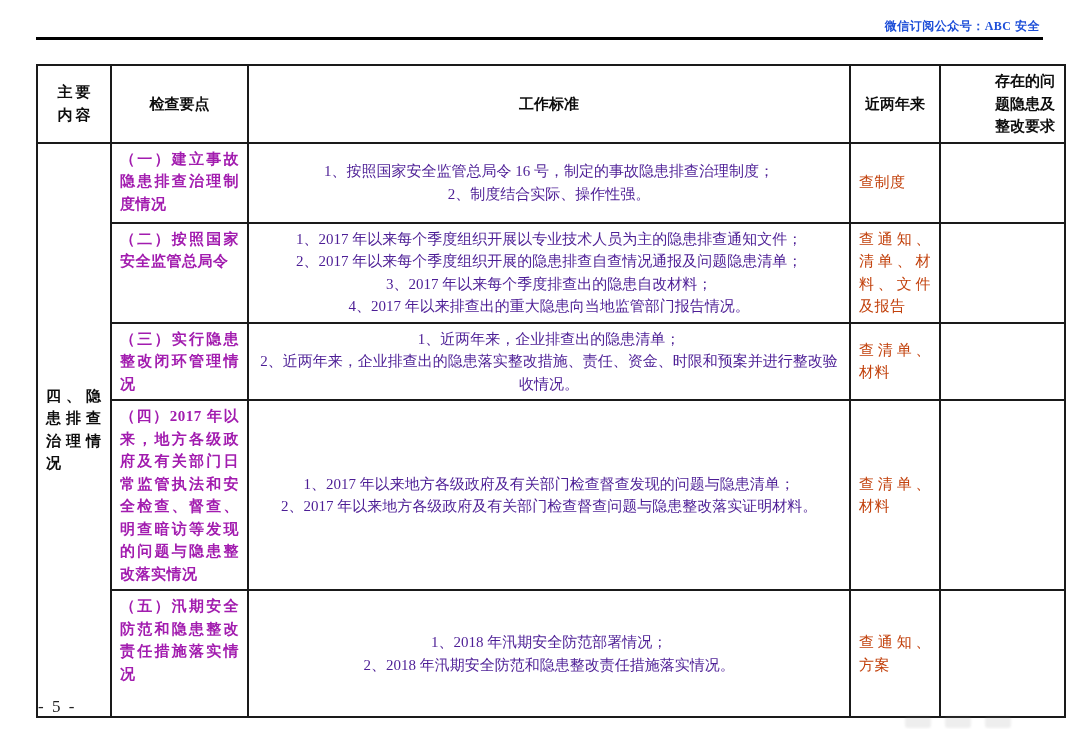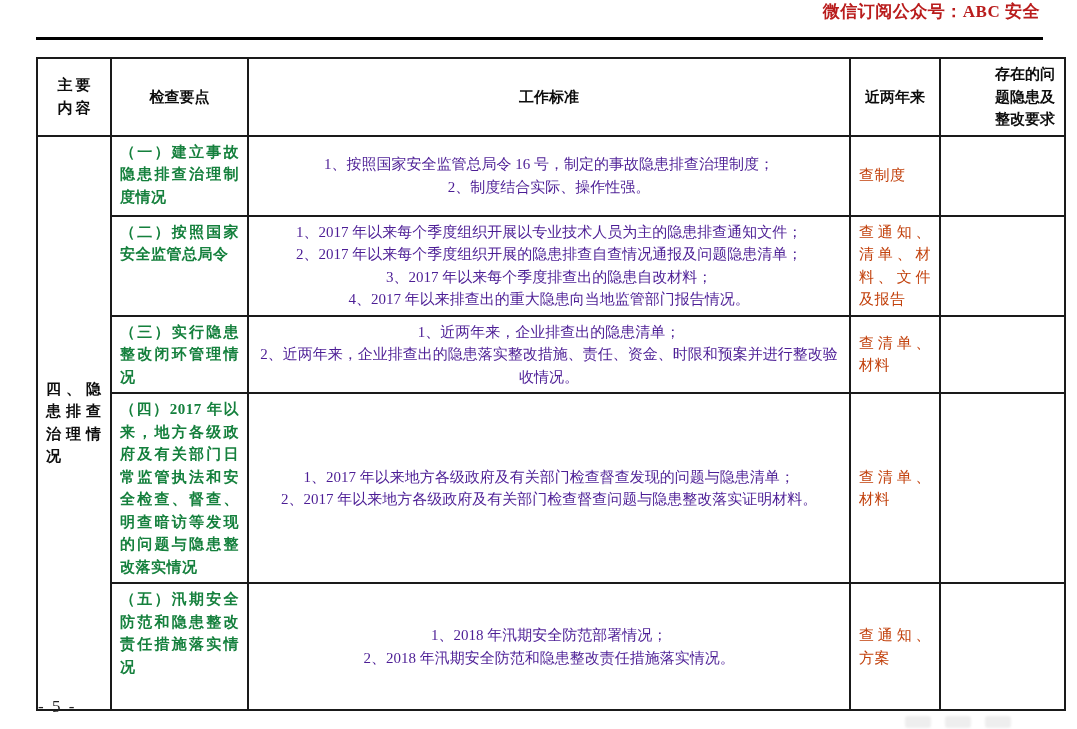--- a/index.html
+++ b/index.html
@@ -10,38 +10,38 @@
     width: 1077px;
     height: 729px;
     position: relative;
     background: #ffffff;
     font-family: "Liberation Serif", "DejaVu Serif", serif;
     color: #1c1c1c;
     overflow: hidden;
   }
   .header-right {
     position: absolute;
-    top: 0;
+    top: 18px;
     right: 37px;
-    font-size: 17px;
-    font-weight: bold;
-    color: #b91c1c;
+    font-size: 12px;
+    font-weight: bold;
+    color: #1d4ed8;
     letter-spacing: 0.5px;
   }
   .header-rule {
     position: absolute;
     top: 37px;
     left: 36px;
     width: 1007px;
     height: 0;
     border-top: 3px solid #000;
   }
   table.doc-table {
     position: absolute;
-    top: 57px;
+    top: 64px;
     left: 36px;
     width: 1028px;
     border-collapse: collapse;
     table-layout: fixed;
   }
   table.doc-table th,
   table.doc-table td {
     border: 2px solid #1a1a1a;
     padding: 4px 8px;
     font-size: 15px;
@@ -78,21 +78,21 @@
     line-height: 1.6;
     color: #0d0d0d;
   }
   td.cell-key {
     font-weight: bold;
     vertical-align: top;
     text-align: justify;
     padding-top: 8px;
     letter-spacing: 0.5px;
     line-height: 1.75;
-    color: #15803d;
+    color: #a21caf;
   }
   td.cell-std {
     vertical-align: middle;
     text-align: center;
     white-space: pre-line;
     padding-left: 10px;
     line-height: 1.55;
     color: #4c1d95;
   }
   td.cell-method {

